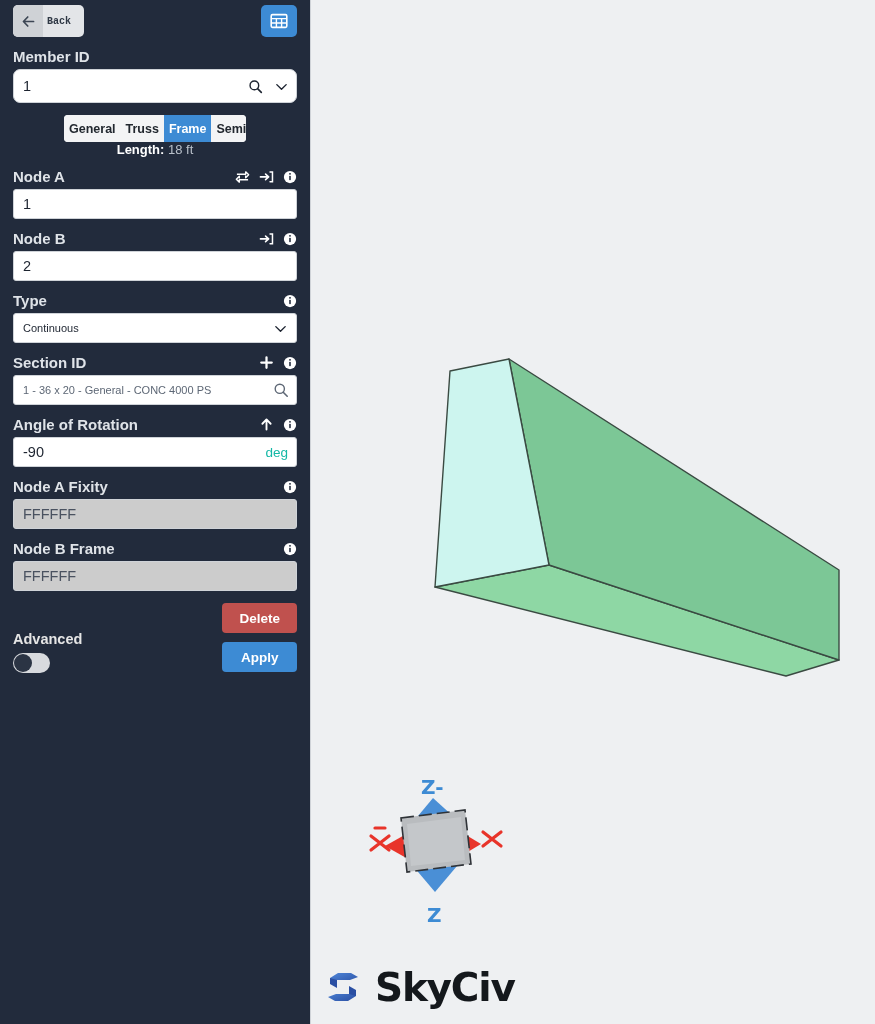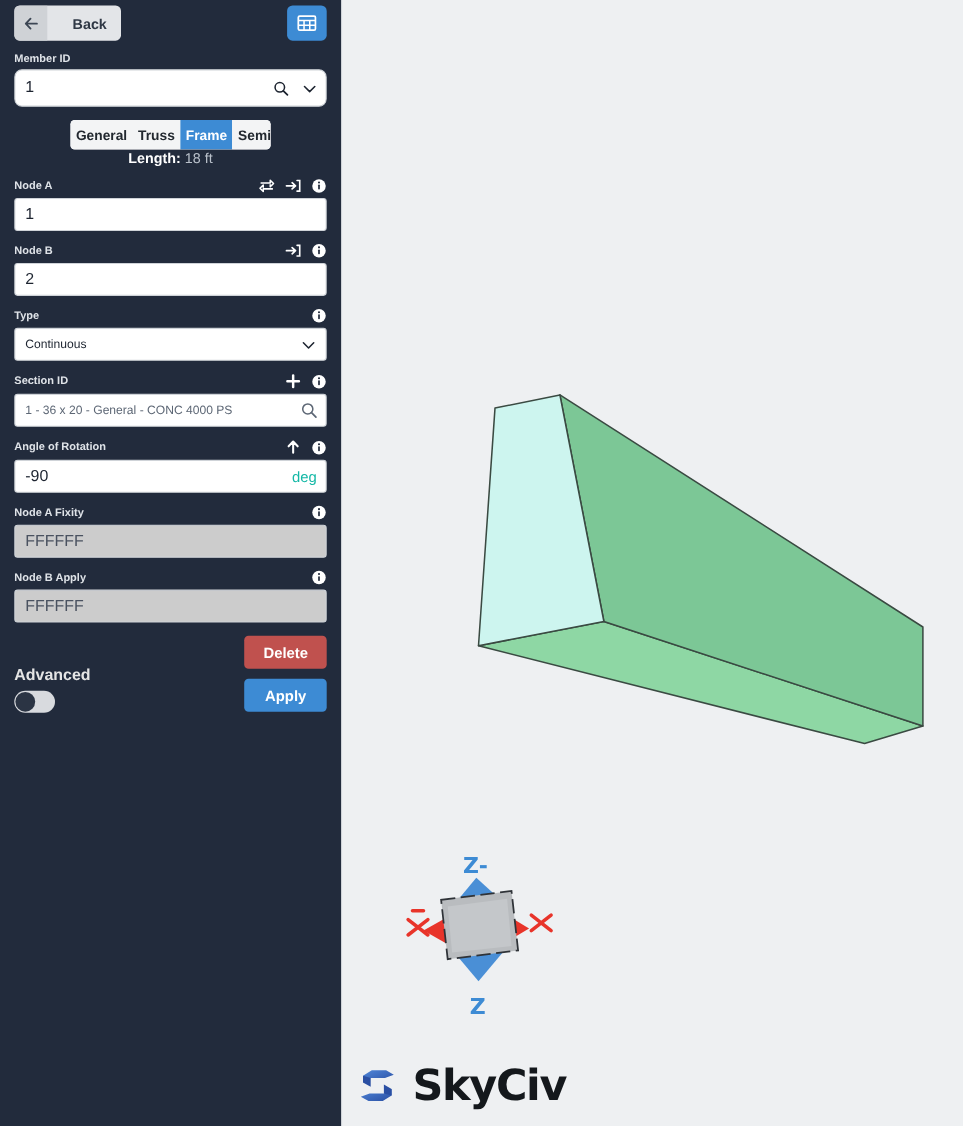--- a/index.html
+++ b/index.html
@@ -29,31 +29,31 @@
     display: flex; align-items: stretch;
     height: 32px; border-radius: 5px; overflow: hidden;
     border: none; cursor: pointer;
     background: #e3e5e8;
   }
   .back-btn .bi {
     display: flex; align-items: center; justify-content: center;
     width: 30px; background: #cfd2d6; color: #3c4654; font-size: 14px;
   }
   .back-btn .bl {
-    display: flex; align-items: center; padding: 0 13px 0 23px;
-    color: #2f3845; font-size: 13px; font-weight: 600;
+    display: flex; align-items: center; padding: 0 13px 0 4px;
+    color: #2f3845; font-size: 10px; font-weight: 600; font-family: Liberation Mono, monospace;
   }
   .grid-btn {
     width: 36px; height: 32px; border-radius: 5px; border: none;
     background: #3d8bd4; cursor: pointer;
     display: flex; align-items: center; justify-content: center;
   }
 
   .field-label {
-    color: #dfe3e8; font-size: 10px; font-weight: 600;
+    color: #dfe3e8; font-size: 15px; font-weight: 600;
     margin-top: 11px; margin-bottom: 4px;
     display: flex; align-items: center; justify-content: space-between;
   }
   .field-label .lbl-icons { display: flex; align-items: center; gap: 9px; }
   .ico { color: #ffffff; display: inline-flex; align-items: center; cursor: pointer; }
 
   .txt-input {
     width: 100%; height: 30px; background: #ffffff;
     border: 1px solid #cfd3d8; border-radius: 3px;
     font-size: 14.5px; color: #1d2430; padding: 0 9px;
@@ -348,21 +348,21 @@
             <rect x="7.1" y="6.6" width="1.8" height="5.1" rx="0.8" fill="#222b3c"></rect>
             <circle cx="8" cy="4.4" r="1.1" fill="#222b3c"></circle>
           </svg>
         </span>
       </span>
     </div>
     <input class="txt-input disabled" value="FFFFFF" readonly="" style="">
 
     
     <div class="field-label">
-      <span>Node B Apply</span>
+      <span>Node B Frame</span>
       <span class="lbl-icons">
         <span class="ico">
           <svg width="14" height="14" viewBox="0 0 16 16">
             <circle cx="8" cy="8" r="7" fill="#ffffff"></circle>
             <rect x="7.1" y="6.6" width="1.8" height="5.1" rx="0.8" fill="#222b3c"></rect>
             <circle cx="8" cy="4.4" r="1.1" fill="#222b3c"></circle>
           </svg>
         </span>
       </span>
     </div>

